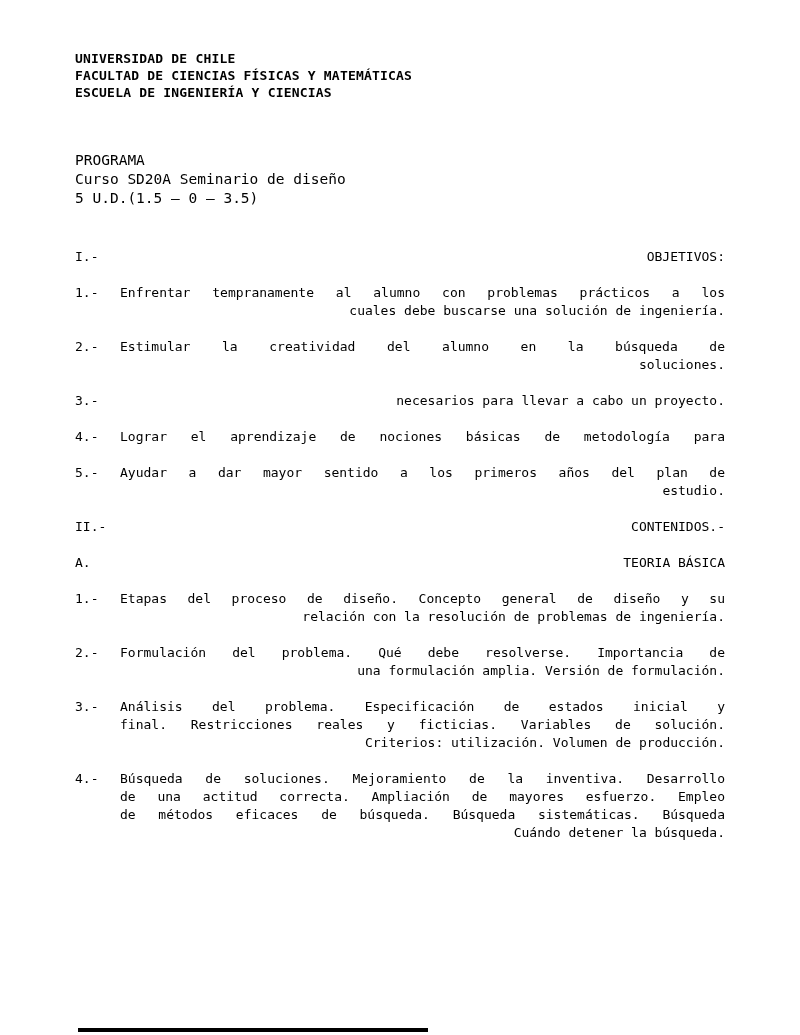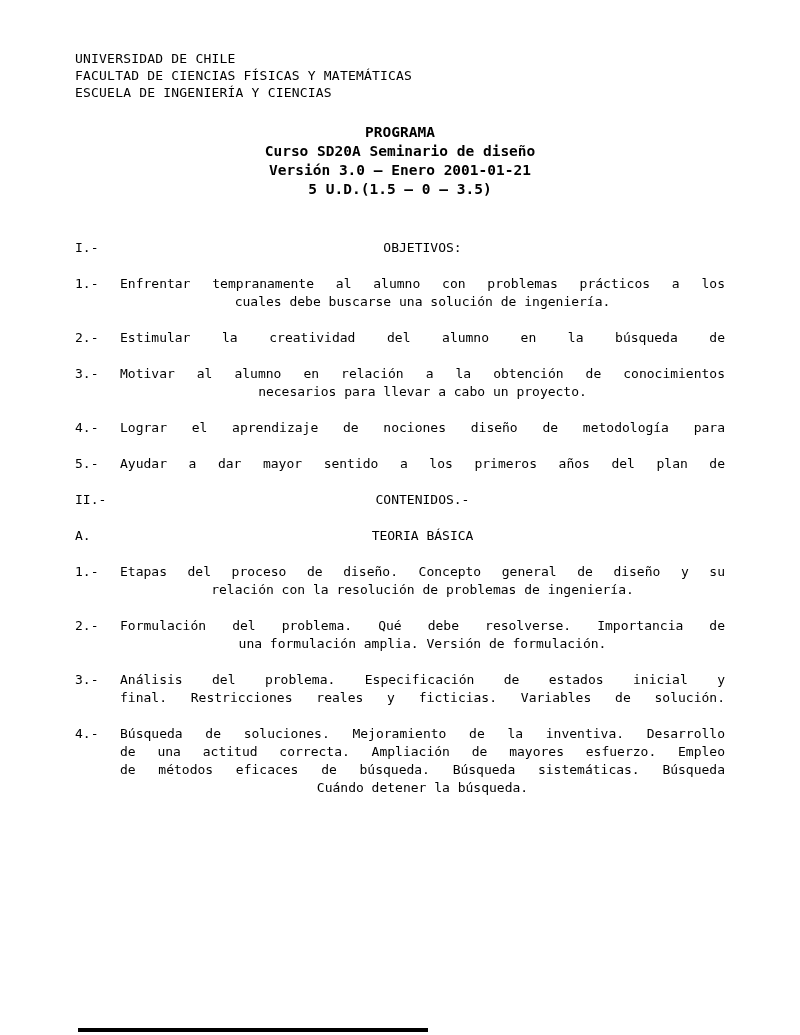--- a/index.html
+++ b/index.html
@@ -13,47 +13,47 @@
     position: relative;
     width: 800px;
     height: 1035px;
     background: #ffffff;
     padding: 50px 75px 40px 75px;
     overflow: hidden;
   }
   .letterhead {
     font-size: 13px;
     line-height: 17px;
-    font-weight: normal;
+    font-weight: bold;
     letter-spacing: 0.2px;
   }
   .title-block {
-    margin-top: 22px;
-    text-align: center;
-    font-weight: bold;
+    margin-top: 50px;
+    text-align: left;
+    font-weight: normal;
     font-size: 14.5px;
     line-height: 19px;
   }
   .doc-body {
     margin-top: 40px;
     font-size: 13px;
     line-height: 18px;
   }
   .item {
     display: flex;
     margin-top: 18px;
   }
   .item:first-child { margin-top: 0; }
   .item-label {
     flex: 0 0 45px;
     width: 45px;
     white-space: nowrap;
   }
   .item-text { flex: 1; min-width: 0; }
-  .line { text-align: center; }
+  .line { text-align: right; }
   .jline {
     text-align: justify;
     text-align-last: justify;
   }
   .footer-rule {
     position: absolute;
     left: 78px;
     bottom: 3px;
     width: 350px;
     height: 4px;
@@ -67,21 +67,20 @@
 
   <header class="letterhead">
     <div class="lh-line">UNIVERSIDAD DE CHILE</div>
     <div class="lh-line">FACULTAD DE CIENCIAS FÍSICAS Y MATEMÁTICAS</div>
     <div class="lh-line">ESCUELA DE INGENIERÍA Y CIENCIAS</div>
   </header>
 
   <section class="title-block">
     <div class="t-line">PROGRAMA</div>
     <div class="t-line">Curso SD20A Seminario de diseño</div>
-    <div class="t-line">Versión 3.0 – Enero 2001-01-21</div>
     <div class="t-line">5 U.D.(1.5 – 0 – 3.5)</div>
   </section>
 
   <main class="doc-body" id="doc-body">
   <div class="item">
     <span class="item-label">I.-</span>
     <span class="item-text">
           <div class="line">OBJETIVOS:</div>
         </span>
   </div>
@@ -91,42 +90,43 @@
     <span class="item-text">
           <div class="line jline">Enfrentar tempranamente al alumno con problemas prácticos a los</div>
           <div class="line">cuales debe buscarse una solución de ingeniería.</div>
         </span>
   </div>
 
   <div class="item">
     <span class="item-label">2.-</span>
     <span class="item-text">
           <div class="line jline">Estimular la creatividad del alumno en la búsqueda de</div>
+          <div class="line">soluciones.</div>
         </span>
   </div>
 
   <div class="item">
     <span class="item-label">3.-</span>
     <span class="item-text">
-          <div class="line jline">Motivar al alumno en relación a la obtención de conocimientos</div>
           <div class="line">necesarios para llevar a cabo un proyecto.</div>
         </span>
   </div>
 
   <div class="item">
     <span class="item-label">4.-</span>
     <span class="item-text">
-          <div class="line jline">Lograr el aprendizaje de nociones diseño de metodología para</div>
+          <div class="line jline">Lograr el aprendizaje de nociones básicas de metodología para</div>
         </span>
   </div>
 
   <div class="item">
     <span class="item-label">5.-</span>
     <span class="item-text">
           <div class="line jline">Ayudar a dar mayor sentido a los primeros años del plan de</div>
+          <div class="line">estudio.</div>
         </span>
   </div>
 
   <div class="item">
     <span class="item-label">II.-</span>
     <span class="item-text">
           <div class="line">CONTENIDOS.-</div>
         </span>
   </div>
 
@@ -151,20 +151,21 @@
           <div class="line jline">Formulación del problema. Qué debe resolverse. Importancia de</div>
           <div class="line">una formulación amplia. Versión de formulación.</div>
         </span>
   </div>
 
   <div class="item">
     <span class="item-label">3.-</span>
     <span class="item-text">
           <div class="line jline">Análisis del problema. Especificación de estados inicial y</div>
           <div class="line jline">final. Restricciones reales y ficticias. Variables de solución.</div>
+          <div class="line">Criterios: utilización. Volumen de producción.</div>
         </span>
   </div>
 
   <div class="item">
     <span class="item-label">4.-</span>
     <span class="item-text">
           <div class="line jline">Búsqueda de soluciones. Mejoramiento de la inventiva. Desarrollo</div>
           <div class="line jline">de una actitud correcta. Ampliación de mayores esfuerzo. Empleo</div>
           <div class="line jline">de métodos eficaces de búsqueda. Búsqueda sistemáticas. Búsqueda</div>
           <div class="line">Cuándo detener la búsqueda.</div>

